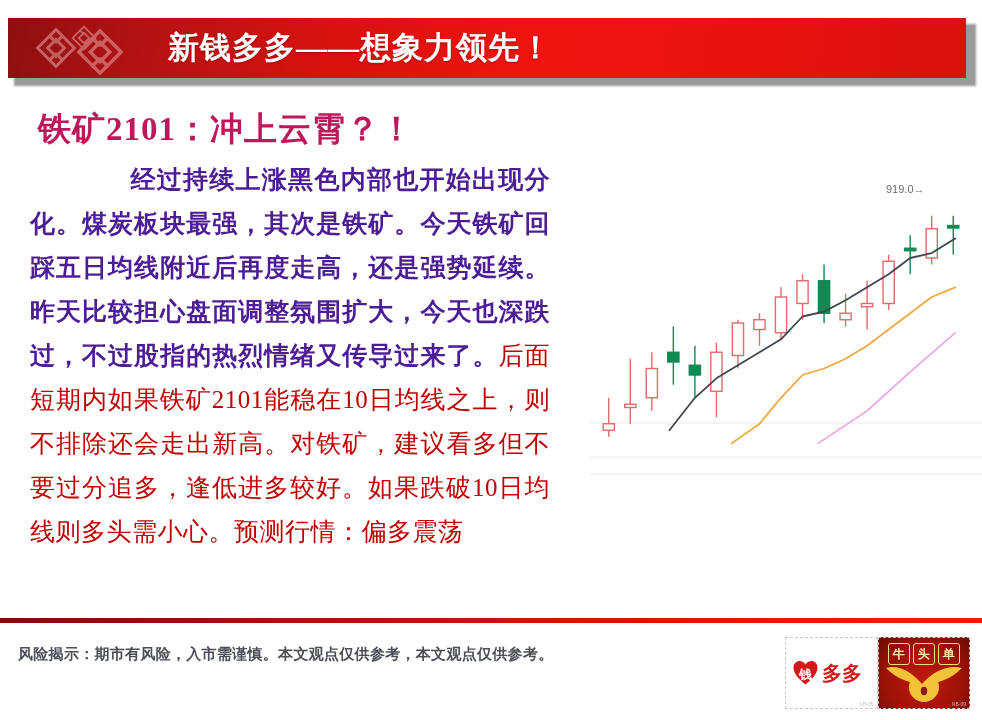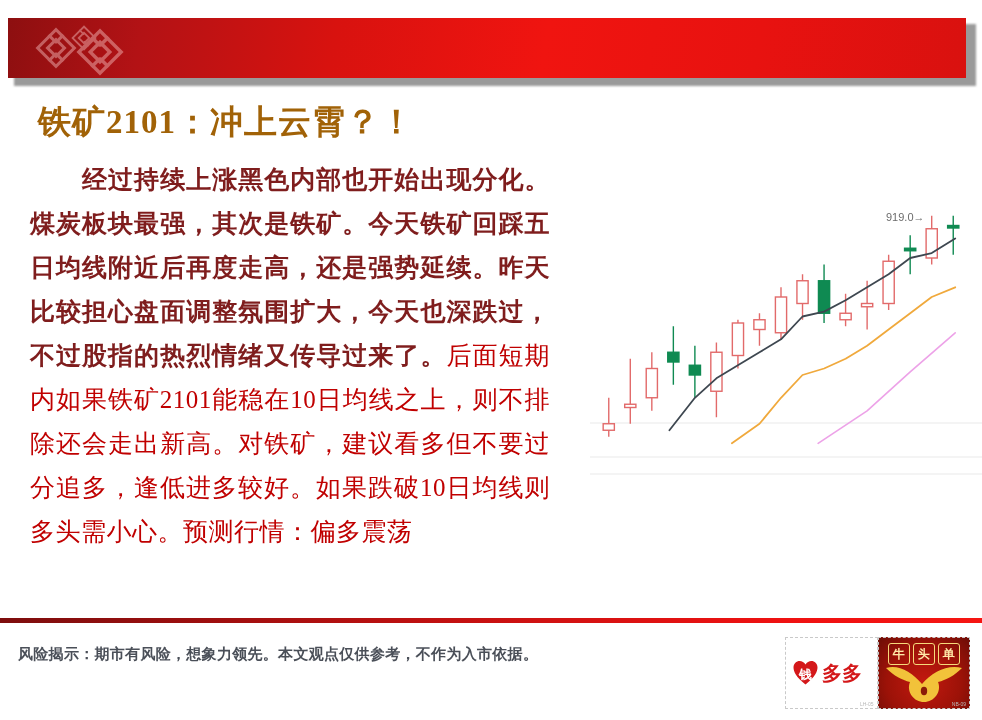--- a/index.html
+++ b/index.html
@@ -35,39 +35,39 @@
     font-size:31px;
     font-weight:bold;
     letter-spacing:1px;
     font-family:"Liberation Serif","DejaVu Serif",serif;
     white-space:nowrap;
     text-shadow:0 1px 2px rgba(90,0,0,.45);
   }
 
   
   .article-title{
-    position:absolute;left:38px;top:100px;
+    position:absolute;left:38px;top:107px;
     font-size:33px;
     font-weight:bold;
-    color:#a16207;
+    color:#be185d;
     letter-spacing:1px;
     white-space:nowrap;
     font-family:"Liberation Serif","DejaVu Serif",serif;
   }
 
   
   .body-col{
     position:absolute;left:30px;top:158px;width:520px;
     font-size:25px;
     line-height:44px;
     letter-spacing:.5px;
     font-family:"Liberation Serif","DejaVu Serif",serif;
     text-align:justify;
   }
-  .seg-dark{color:#7f1d1d;font-weight:600;}
+  .seg-dark{color:#4c1d95;font-weight:600;margin-left:48px;}
   .seg-red{color:#c00000;font-weight:normal;}
 
   
   .chart-area{
     position:absolute;left:590px;top:175px;width:392px;height:300px;
     background:#ffffff;
   }
   .chart-svg{display:block;}
   .chart-label{
     position:absolute;
@@ -157,20 +157,21 @@
           <rect x="-6" y="-6" width="12" height="12"></rect>
           <path d="M-13,-4 L-5,-4 M13,4 L5,4"></path>
         </g>
         <g transform="translate(74,30) rotate(45) scale(1.15)">
           <rect x="-13" y="-13" width="26" height="26"></rect>
           <rect x="-6" y="-6" width="12" height="12"></rect>
           <path d="M-13,-4 L-5,-4 M13,4 L5,4 M-4,-13 L-4,-5 M4,13 L4,5"></path>
         </g>
       </g>
     </svg>
+    <div class="banner-title">新钱多多——想象力领先！</div>
   </div>
 </div>
 
 <div class="article-title">铁矿2101：冲上云霄？！</div>
 
 <div class="body-col">
   <span class="seg-dark">　　经过持续上涨黑色内部也开始出现分化。煤炭板块最强，其次是铁矿。今天铁矿回踩五日均线附近后再度走高，还是强势延续。昨天比较担心盘面调整氛围扩大，今天也深跌过，不过股指的热烈情绪又传导过来了。</span><span class="seg-red">后面短期内如果铁矿2101能稳在10日均线之上，则不排除还会走出新高。对铁矿，建议看多但不要过分追多，逢低进多较好。如果跌破10日均线则多头需小心。预测行情：偏多震荡</span>
 </div>
 
 <div class="chart-area">
@@ -245,25 +246,25 @@
         <rect x="336.10823529411766" y="53.75" width="11.19529411764706" height="29.25" stroke="#e26a6a" stroke-width="1.4" fill="#ffffff"></rect>
       </g>
       <g>
         <line x1="363.2352941176471" x2="363.2352941176471" y1="40.75" y2="79.75" stroke="#0f8a52" stroke-width="1.4"></line>
         <rect x="357.6376470588235" y="50.5" width="11.19529411764706" height="2.5" stroke="#0f8a52" stroke-width="1.4" fill="#0f8a52"></rect>
       </g>
       <polyline points="79.4,255.3 104.9,222.8 126.4,203.3 147.9,190.3 169.5,177.3 191.0,164.3 212.5,141.5 234.1,136.6 255.6,125.3 277.1,112.3 298.6,99.3 320.2,83.0 341.7,78.1 365.2,63.5" fill="none" stroke="#3e4750" stroke-width="1.8" stroke-linejoin="round" stroke-linecap="round"></polyline>
       <polyline points="141.9,268.3 169.5,248.8 191.0,222.8 212.5,200.0 234.1,193.5 255.6,183.8 277.1,170.8 298.6,154.5 320.2,138.3 341.7,122.0 365.2,112.3" fill="none" stroke="#f0a93c" stroke-width="1.8" stroke-linejoin="round" stroke-linecap="round"></polyline>
       <polyline points="228.1,268.3 277.1,235.8 320.2,196.8 365.2,157.8" fill="none" stroke="#eda2e8" stroke-width="1.6" stroke-linejoin="round" stroke-linecap="round"></polyline>
     </svg>
-  <div class="chart-label" id="price-annotation" style="left:296px;top:36px;">919.0→</div>
+  <div class="chart-label" id="price-annotation" style="left:296px;top:8px;">919.0→</div>
 </div>
 
 <div class="footer-rule"></div>
-<div class="footer-note">风险揭示：期市有风险，想象力领先。本文观点仅供参考，不作为入市依据。</div>
+<div class="footer-note">风险揭示：期市有风险，入市需谨慎。本文观点仅供参考，本文观点仅供参考。</div>
 
 <div class="footer-stamp">
   <div class="stamp-cell stamp-left">
     <div class="heart">
       <svg viewBox="0 0 27 27" width="27" height="27">
         <path d="M13.5 25 C4 17.5 1.5 12 1.5 8 C1.5 4 4.5 1.5 7.6 1.5 C10 1.5 12.2 2.8 13.5 5 C14.8 2.8 17 1.5 19.4 1.5 C22.5 1.5 25.5 4 25.5 8 C25.5 12 23 17.5 13.5 25 Z" fill="#d4181a"></path>
       </svg>
       <div class="heart-char">钱</div>
     </div>
     <div class="stamp-text-left">多多</div>

